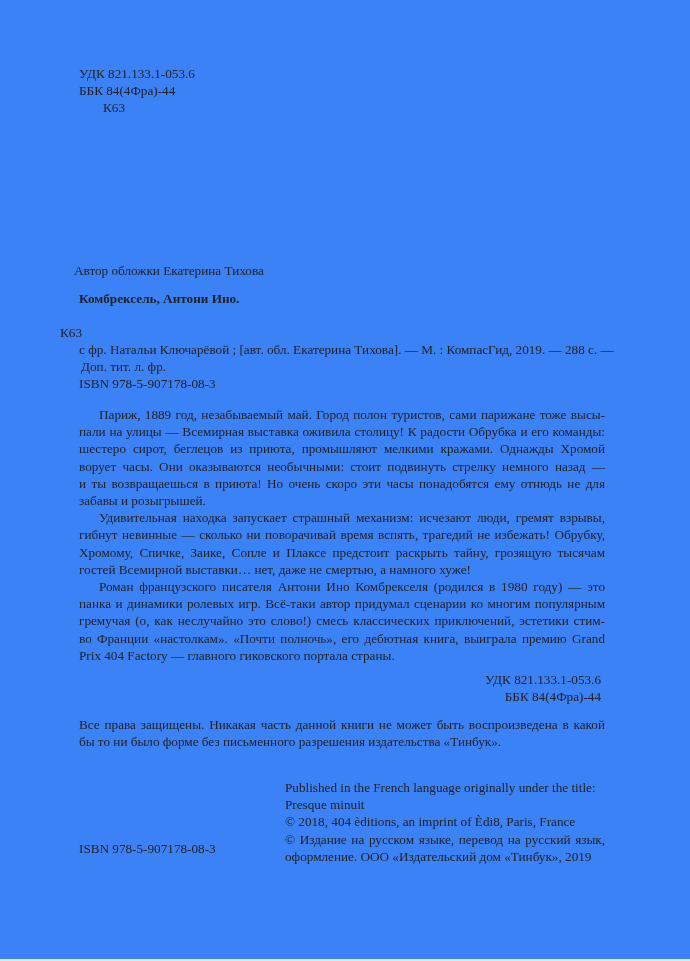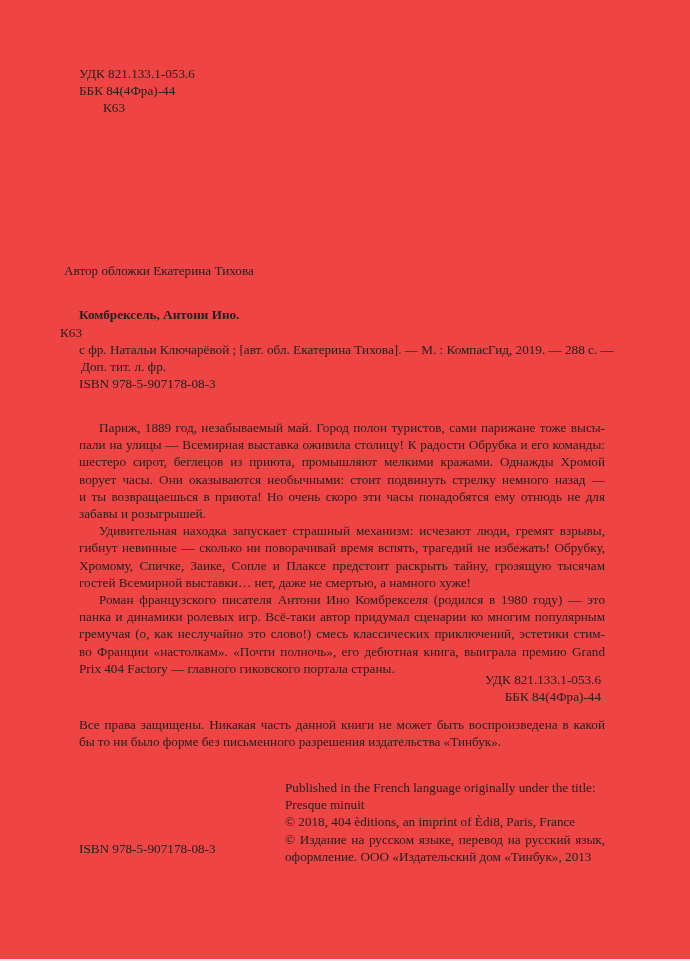--- a/index.html
+++ b/index.html
@@ -1,48 +1,48 @@
 <!DOCTYPE html>
 <html><head>
 <meta charset="utf-8">
 <style>
   html, body { margin: 0; padding: 0; }
   body {
     width: 690px; height: 961px; background: #fefefe; position: relative; overflow: hidden;
     font-family: "Liberation Serif", "DejaVu Serif", serif; color: #222; font-size: 13.2px;
   }
-  .page { position: absolute; left: 0; top: 0; width: 690px; height: 959px; background: #ef4444; }
+  .page { position: absolute; left: 0; top: 0; width: 690px; height: 959px; background: #3b82f6; }
   .bottom-edge { position: absolute; left: 0; top: 959px; width: 690px; height: 2px; background: #e8e8e8; }
   .abs { position: absolute; white-space: nowrap; line-height: 17px; }
   .block { position: absolute; line-height: 17.2px; }
   .bold { font-weight: bold; }
   .para { text-align: justify; }
   .para .l { display: block; text-align: justify; text-align-last: justify; }
   .para .l.last { text-align-last: left; }
 </style>
 </head>
 <body>
 
 <div class="page">
 
   <div class="abs" style="left:79px; top:65px;">УДК 821.133.1-053.6</div>
   <div class="abs" style="left:79px; top:82px;">ББК 84(4Фра)-44</div>
   <div class="abs" style="left:103px; top:99px;">К63</div>
 
-  <div class="abs" style="left:64px; top:262px;">Автор обложки Екатерина Тихова</div>
+  <div class="abs" style="left:74px; top:262px;">Автор обложки Екатерина Тихова</div>
 
-  <div class="abs bold" style="left:79px; top:306px;">Комбрексель, Антони Ино.</div>
+  <div class="abs bold" style="left:79px; top:290px;">Комбрексель, Антони Ино.</div>
   <div class="abs" style="left:60px; top:324px;">К63</div>
   <div class="abs" style="left:79px; top:341px;">с фр. Натальи Ключарёвой ; [авт. обл. Екатерина Тихова]. — М. : КомпасГид, 2019. — 288 с. —</div>
   <div class="abs" style="left:81px; top:358px;">Доп. тит. л. фр.</div>
   <div class="abs" style="left:79px; top:375px;">ISBN 978-5-907178-08-3</div>
 
   <div class="block para" style="left:79px; top:406px; width:526px;">
     <div>
-      <span class="l" style="padding-left:20px;margin-top:13px;">Париж, 1889 год, незабываемый май. Город полон туристов, сами парижане тоже высы-</span>
+      <span class="l" style="padding-left:20px;">Париж, 1889 год, незабываемый май. Город полон туристов, сами парижане тоже высы-</span>
       <span class="l">пали на улицы — Всемирная выставка оживила столицу! К радости Обрубка и его команды:</span>
       <span class="l">шестеро сирот, беглецов из приюта, промышляют мелкими кражами. Однажды Хромой</span>
       <span class="l">ворует часы. Они оказываются необычными: стоит подвинуть стрелку немного назад —</span>
       <span class="l">и ты возвращаешься в приюта! Но очень скоро эти часы понадобятся ему отнюдь не для</span>
       <span class="l last">забавы и розыгрышей.</span>
     </div>
     <div>
       <span class="l" style="padding-left:20px;">Удивительная находка запускает страшный механизм: исчезают люди, гремят взрывы,</span>
       <span class="l">гибнут невинные — сколько ни поворачивай время вспять, трагедий не избежать! Обрубку,</span>
       <span class="l">Хромому, Спичке, Заике, Сопле и Плаксе предстоит раскрыть тайну, грозящую тысячам</span>
@@ -63,18 +63,18 @@
   <div class="block para" style="left:79px; top:716px; width:526px;">
     <span class="l">Все права защищены. Никакая часть данной книги не может быть воспроизведена в какой</span>
     <span class="l last">бы то ни было форме без письменного разрешения издательства «Тинбук».</span>
   </div>
 
   <div class="block para" style="left:285px; top:779px; width:320px;">
     <span class="l last">Published in the French language originally under the title:</span>
     <span class="l last">Presque minuit</span>
     <span class="l last">© 2018, 404 èditions, an imprint of Èdi8, Paris, France</span>
     <span class="l">© Издание на русском языке, перевод на русский язык,</span>
-    <span class="l last">оформление. ООО «Издательский дом «Тинбук», 2013</span>
+    <span class="l last">оформление. ООО «Издательский дом «Тинбук», 2019</span>
   </div>
 
   <div class="abs" style="left:79px; top:840px;">ISBN 978-5-907178-08-3</div>
 </div>
 <div class="bottom-edge"></div>
 
 </body></html>

